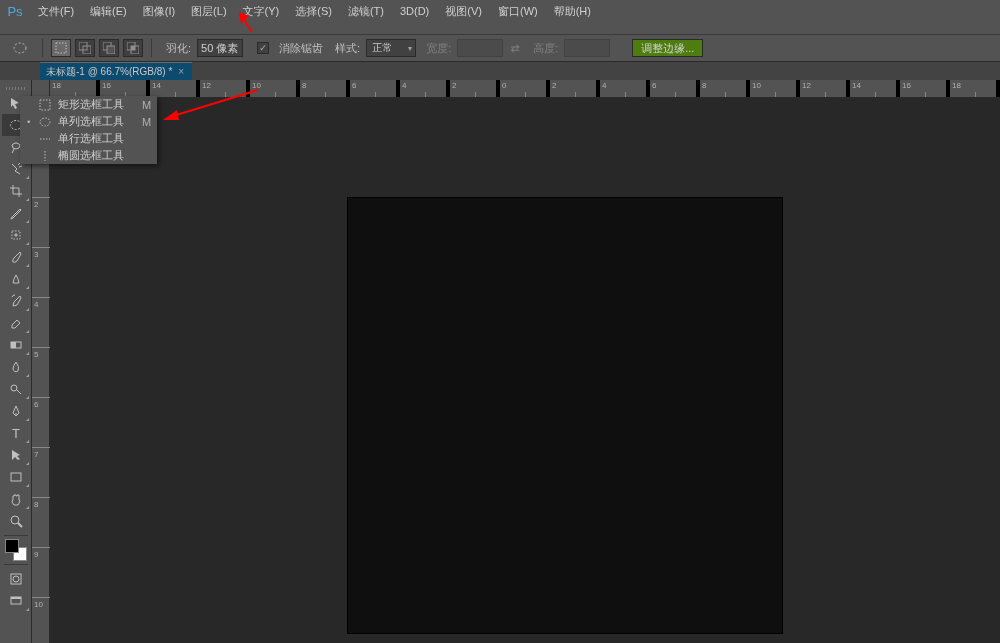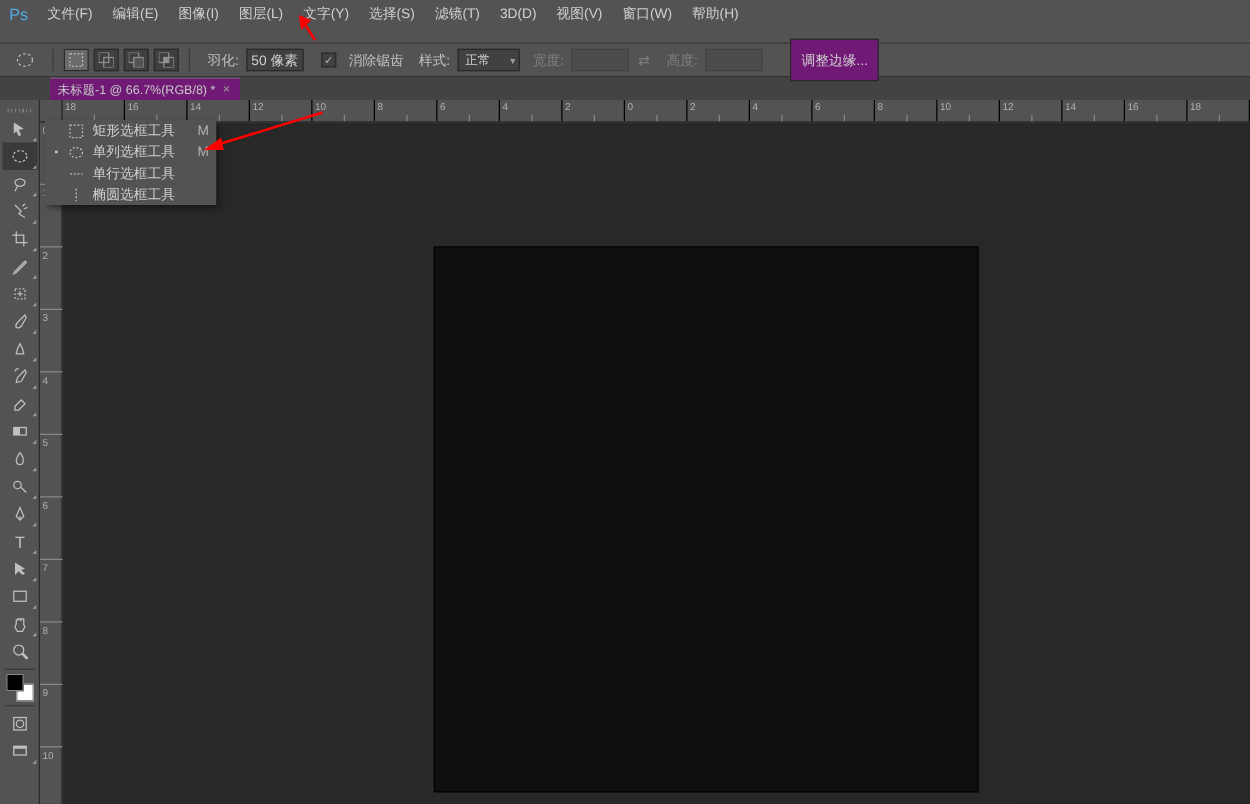--- a/index.html
+++ b/index.html
@@ -14,25 +14,25 @@
 .options-bar { height: 28px; background: #535353; border-top: 1px solid #3a3a3a; border-bottom: 1px solid #2a2a2a; display: flex; align-items: center; padding: 0 6px; font-size: 11px; color: #c0c0c0; gap: 4px; margin-top: 12px; }
 .tool-icon-box { width: 28px; height: 20px; display: flex; align-items: center; justify-content: center; }
 .sep { width: 1px; height: 18px; background: #3a3a3a; margin: 0 4px; }
 .mode-btn { width: 20px; height: 18px; background: #3f3f3f; border: 1px solid #2a2a2a; display: flex; align-items: center; justify-content: center; }
 .mode-btn.active { background: #6a6a6a; }
 .label { padding: 0 2px 0 6px; }
 .input-small { width: 46px; height: 18px; background: #414141; border: 1px solid #2a2a2a; color: #d0d0d0; font-size: 11px; padding: 0 3px; }
 .checkbox { width: 12px; height: 12px; background: #414141; border: 1px solid #2a2a2a; display: inline-flex; align-items: center; justify-content: center; color: #b0b0b0; font-size: 9px; }
 .dropdown { height: 18px; background: #414141; border: 1px solid #2a2a2a; color: #d0d0d0; font-size: 10px; padding: 0 14px 0 5px; position: relative; display: flex; align-items: center; min-width: 50px; }
 .dropdown::after { content: "▾"; position: absolute; right: 3px; font-size: 8px; color: #a0a0a0; }
-.opt-btn { height: 18px; background: #701a75; border: 1px solid #2a2a2a; color: #d0d0d0; font-size: 11px; padding: 16px 8px; display: flex; align-items: center; }
+.opt-btn { height: 18px; background: #4d7c0f; border: 1px solid #2a2a2a; color: #d0d0d0; font-size: 11px; padding: 0 8px; display: flex; align-items: center; }
 .opt-btn.disabled, .label.disabled, .input-small.disabled { opacity: 0.4; }
 .swap-icon { width: 16px; height: 16px; display: flex; align-items: center; justify-content: center; opacity: 0.4; }
 .tabbar { height: 18px; background: #434343; display: flex; align-items: flex-end; padding-left: 40px; }
-.doc-tab { height: 18px; background: #701a75; border-top: 1px solid #6a6a6a; display: flex; align-items: center; padding: 0 6px; font-size: 10px; color: #c8c8c8; gap: 4px; }
+.doc-tab { height: 18px; background: #0c4a6e; border-top: 1px solid #6a6a6a; display: flex; align-items: center; padding: 0 6px; font-size: 10px; color: #c8c8c8; gap: 4px; }
 .tab-close { font-size: 10px; color: #a0a0a0; padding: 0 2px; cursor: pointer; }
 
 
 .main-area { display: flex; height: 595px; }
 
 
 .toolbox { width: 32px; background: #535353; border-right: 1px solid #2a2a2a; padding-top: 4px; }
 .toolbox-grip { height: 8px; display: flex; align-items: center; justify-content: center; }
 .toolbox-grip::before { content: ""; width: 20px; height: 3px; background: repeating-linear-gradient(90deg, #7a7a7a 0, #7a7a7a 1px, transparent 1px, transparent 3px); }
 .tool-btn { width: 28px; height: 22px; margin: 0 auto; display: flex; align-items: center; justify-content: center; position: relative; color: #c0c0c0; cursor: pointer; }
@@ -40,31 +40,31 @@
 .tool-corner { position: absolute; right: 1px; bottom: 1px; width: 0; height: 0; border-left: 3px solid transparent; border-bottom: 3px solid #a0a0a0; }
 .tool-sep { width: 24px; height: 1px; background: #3a3a3a; margin: 3px auto; }
 .color-swatches { width: 22px; height: 22px; position: relative; margin: 2px auto; }
 .swatch-bg { position: absolute; right: 0; bottom: 0; width: 14px; height: 14px; background: #fff; border: 1px solid #888; }
 .swatch-fg { position: absolute; left: 0; top: 0; width: 14px; height: 14px; background: #000; border: 1px solid #888; }
 
 
 .workspace { flex: 1; background: #282828; position: relative; overflow: hidden; }
 .ruler-corner { position: absolute; left: 0; top: 0; width: 18px; height: 18px; background: #535353; border-right: 1px solid #2a2a2a; border-bottom: 1px solid #2a2a2a; z-index: 3; }
 .ruler-h { position: absolute; left: 18px; top: 0; right: 0; height: 18px; background: #535353; border-bottom: 1px solid #2a2a2a; display: flex; z-index: 2; overflow: hidden; }
-.ruler-tick { position: relative; width: 50px; height: 18px; flex-shrink: 0; border-right: 1px solid #000000; }
+.ruler-tick { position: relative; width: 50px; height: 18px; flex-shrink: 0; border-right: 4px solid #000000; }
 .ruler-tick span { position: absolute; left: 2px; top: 1px; font-size: 8px; color: #b0b0b0; }
 .ruler-tick::before { content: ""; position: absolute; left: 25px; bottom: 0; width: 1px; height: 6px; background: #888; }
 .ruler-v { position: absolute; left: 0; top: 18px; bottom: 0; width: 18px; background: #535353; border-right: 1px solid #2a2a2a; z-index: 2; }
 .ruler-vtick { position: relative; width: 18px; height: 50px; border-bottom: 1px solid #888; }
 .ruler-vtick span { position: absolute; left: 2px; top: 2px; font-size: 8px; color: #b0b0b0; writing-mode: horizontal-tb; }
 .canvas-viewport { position: absolute; left: 18px; top: 18px; right: 0; bottom: 0; background: #282828; }
 .canvas { position: absolute; left: 298px; top: 100px; width: 434px; height: 435px; background: #0f0f0f; box-shadow: 0 0 0 1px #000; }
 
 
-.flyout { position: absolute; left: 36px; top: 96px; background: #535353; box-shadow: 2px 2px 5px rgba(0,0,0,0.5); z-index: 10; font-size: 11px; color: #d0d0d0; }
+.flyout { position: absolute; left: 20px; top: 96px; background: #535353; box-shadow: 2px 2px 5px rgba(0,0,0,0.5); z-index: 10; font-size: 11px; color: #d0d0d0; }
 .flyout-row { display: flex; align-items: center; height: 17px; padding: 0 6px; gap: 6px; cursor: pointer; }
 .flyout-dot { width: 6px; text-align: center; font-size: 8px; }
 .flyout-icon { width: 14px; display: flex; align-items: center; justify-content: center; }
 .flyout-label { flex: 1; padding-right: 12px; }
 .flyout-key { color: #b0b0b0; }
 
 
 .red-arrow { position: absolute; z-index: 20; pointer-events: none; }
 
 

